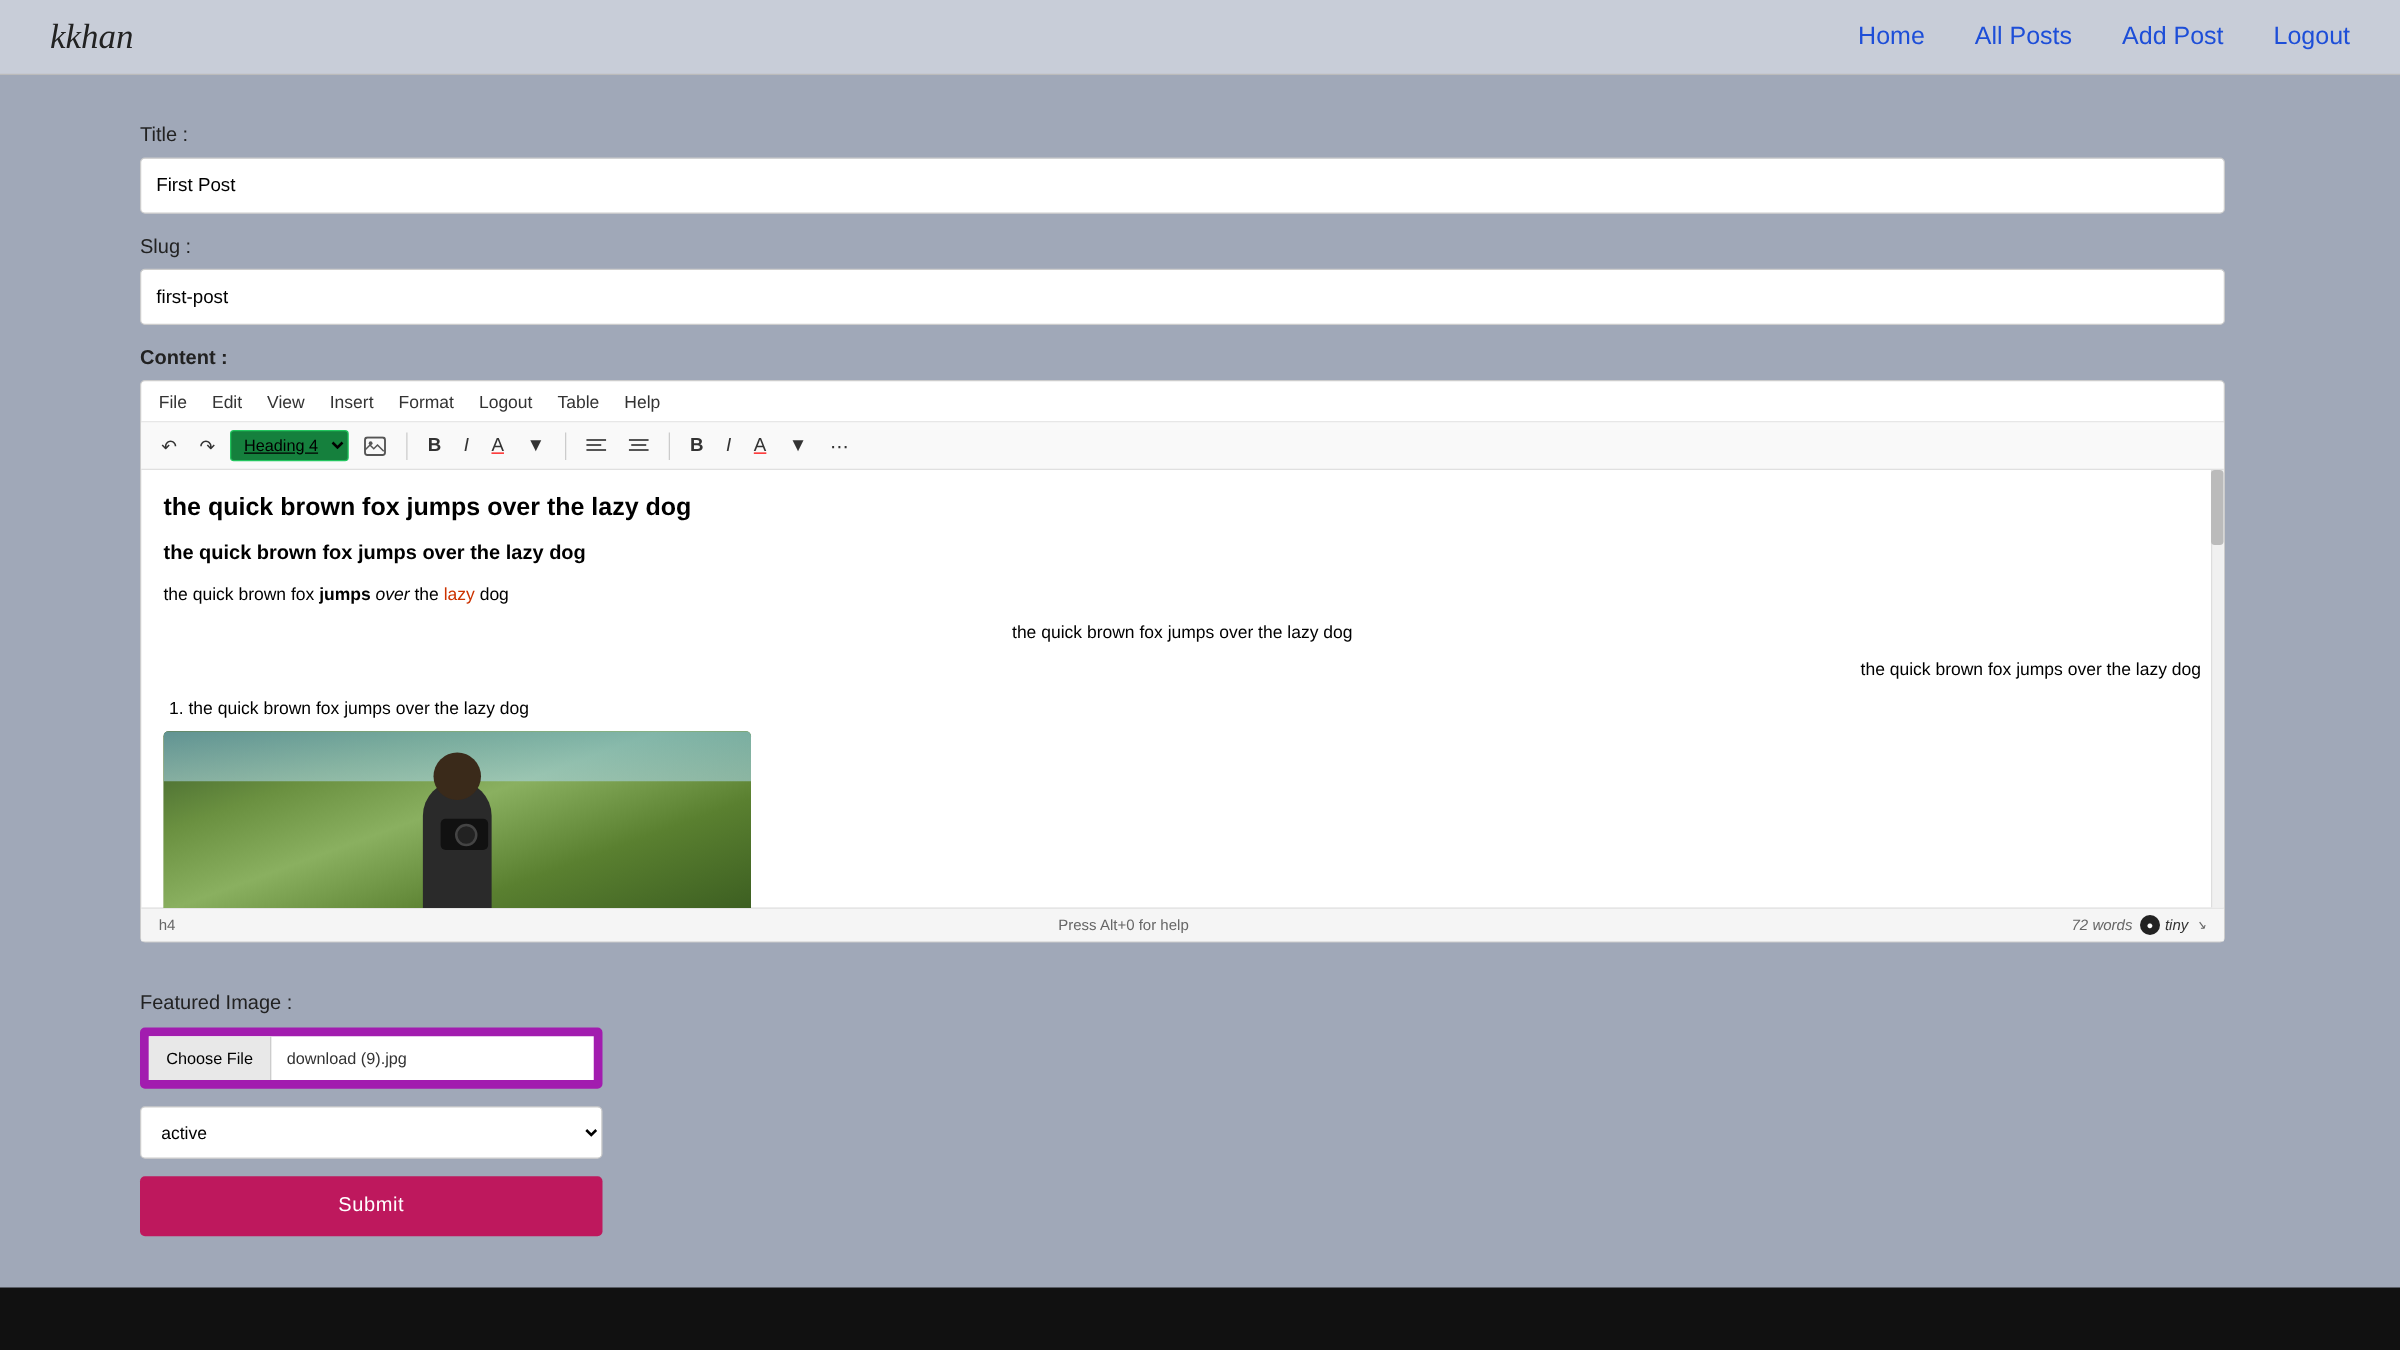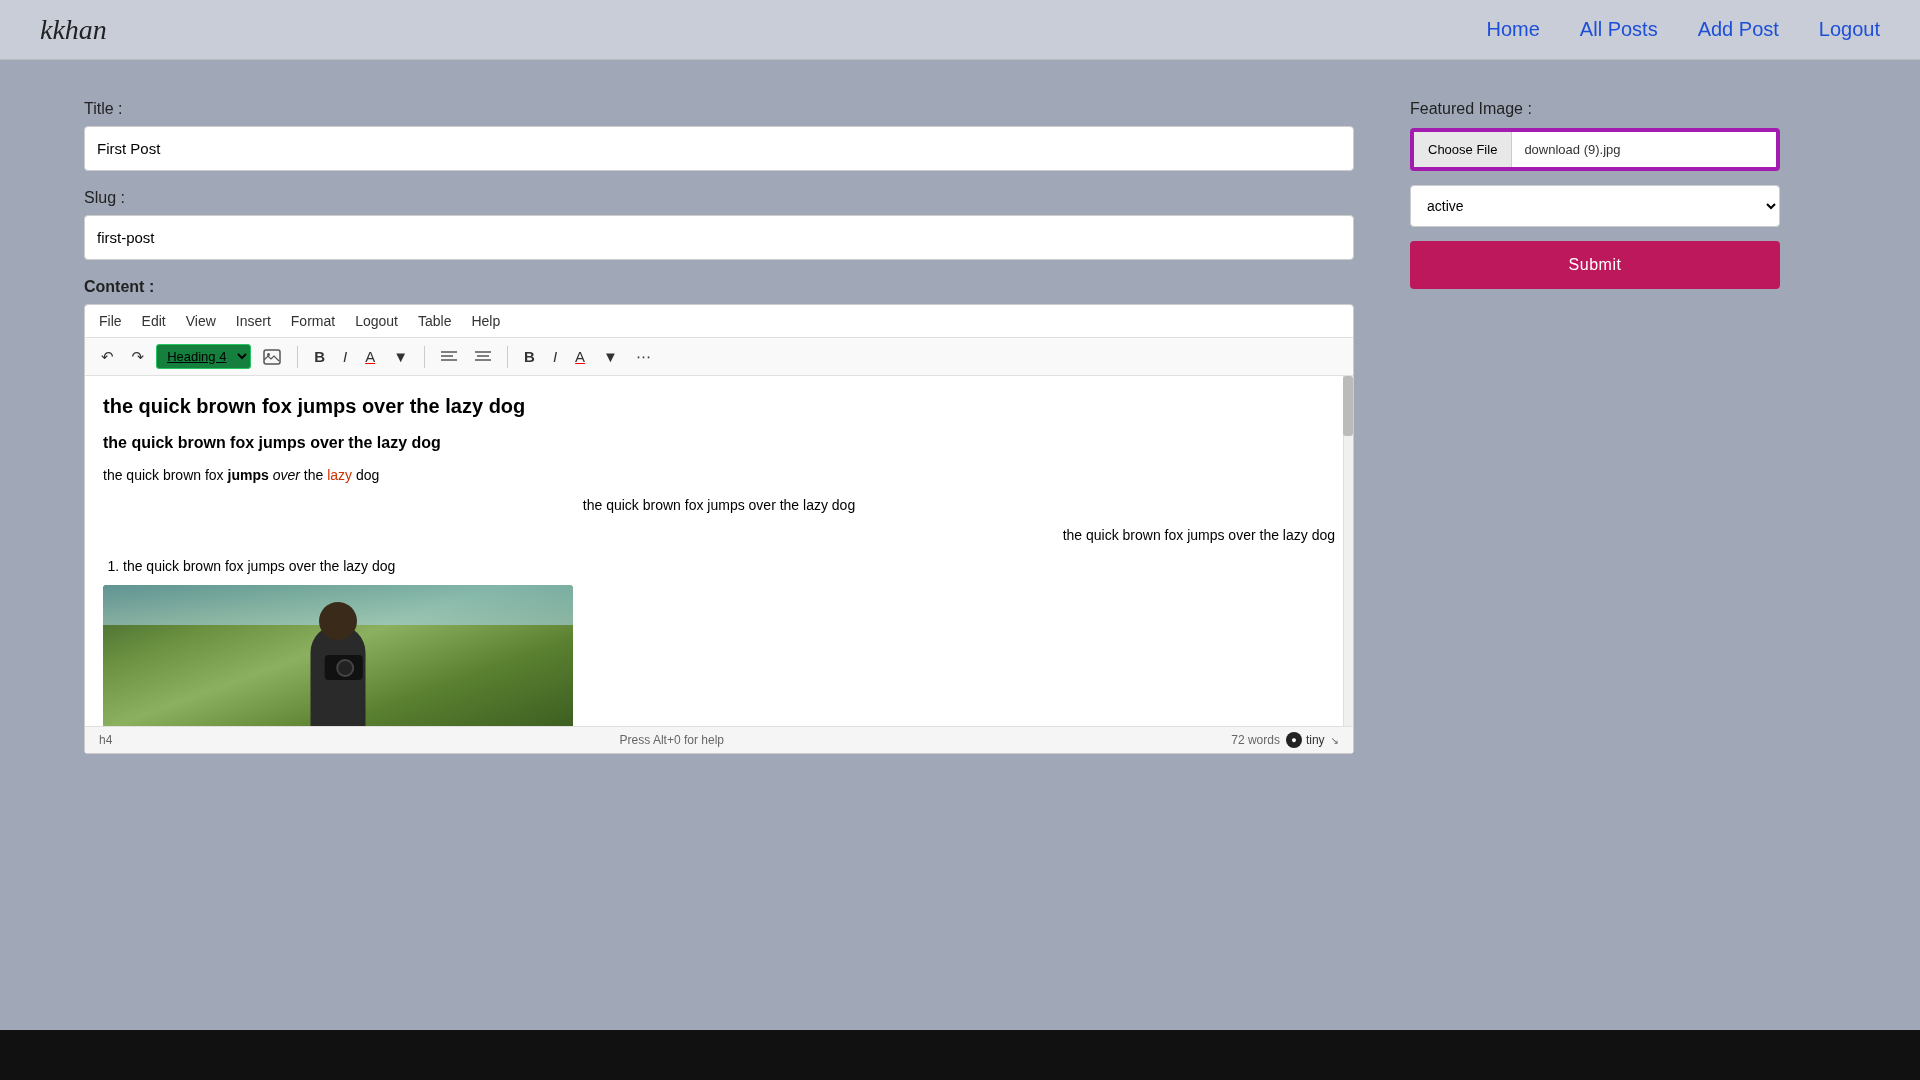--- a/index.html
+++ b/index.html
@@ -28,23 +28,24 @@
       display: flex;
       gap: 40px;
     }
     .navbar-link {
       color: #1d4ed8;
       text-decoration: none;
       font-size: 20px;
     }
     
     .main-content {
-      padding: 40px 140px 40px 84px;
-      display: flex;
-      gap: 56px;
+      padding: 40px 140px 40px 112px;
+      display: flex;
+      gap: 40px;
+      flex-direction: column;
     }
     .left-panel {
       flex: 1;
     }
     .right-panel {
       width: 370px;
     }
     .form-label {
       font-size: 16px;
       color: #222;
@@ -207,21 +208,21 @@
     
     .featured-label {
       font-size: 16px;
       color: #222;
       margin-bottom: 10px;
       display: block;
     }
     .file-input-row {
       display: flex;
       align-items: center;
-      border: 4px solid #a21caf;
+      border: 7px solid #a21caf;
       border-radius: 4px;
       background: #fff;
       margin-bottom: 14px;
       overflow: hidden;
     }
     .choose-file-btn {
       background: #e8e8e8;
       border: none;
       border-right: 1px solid #ccc;
       padding: 10px 14px;
@@ -413,21 +414,21 @@
         </div>
 
         <div class="scrollbar-track">
           <div class="scrollbar-thumb"></div>
         </div>
       </div>
 
       <div class="editor-statusbar">
         <span>h4</span>
         <span>Press Alt+0 for help</span>
-        <div style="display:flex; align-items:center; gap:6px;">
+        <div style="display:flex; align-items:center; gap:6px;font-style:italic;">
           <span>72 words</span>
           <div class="tiny-logo">
             <span class="tiny-circle">●</span>
             <span>tiny</span>
           </div>
           <span style="cursor:se-resize; font-size:10px;">↘</span>
         </div>
       </div>
 
     </div>

